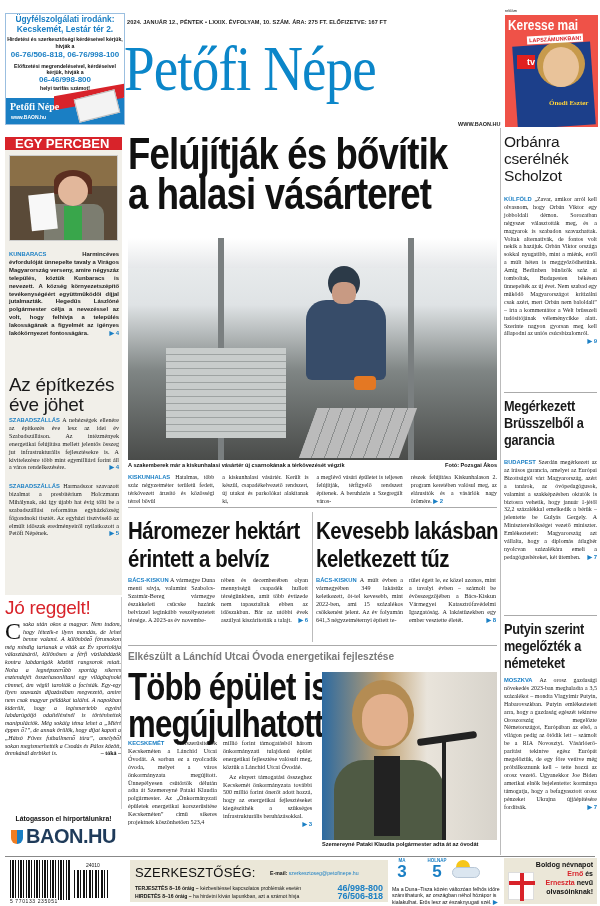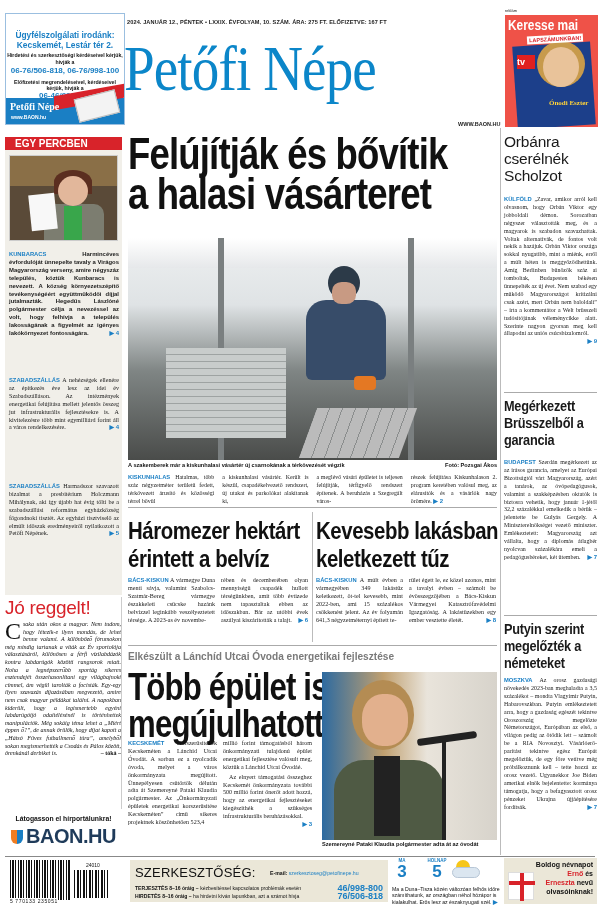--- a/index.html
+++ b/index.html
@@ -4,46 +4,46 @@
 <style>
   *{box-sizing:border-box;margin:0;padding:0}
   html,body{width:600px;height:906px;background:#fff;overflow:hidden}
   body{position:relative;font-family:"Liberation Sans",sans-serif;color:#111}
   .abs{position:absolute}
   .blue{color:#1a7fc4}
   .red{color:#d8232a}
 
   
   #promo{left:5px;top:13px;width:120px;height:112px;border:1px solid #9bbfe0;background:#fff;overflow:hidden}
-  #promo .t1{font-weight:bold;font-size:8.4px;line-height:9.5px;color:#1a7fc4;text-align:center;margin-top:17px}
+  #promo .t1{font-weight:bold;font-size:8.4px;line-height:9.5px;color:#1a7fc4;text-align:center;margin-top:1px}
   #promo .small{font-size:5.2px;line-height:6.6px;text-align:center;color:#111;font-weight:bold}
   #promo .ph{font-size:8px;line-height:8.6px;font-weight:bold;color:#1a7fc4;text-align:center}
   #promo .foot{position:absolute;left:0;right:0;bottom:0;height:26px;background:#1a7fc4}
   #promo .foot .nm{position:absolute;left:4px;top:3px;color:#fff;font-family:"Liberation Serif",serif;font-weight:bold;font-size:10px}
   #promo .foot .url{position:absolute;left:5px;top:16px;color:#fff;font-size:5px;font-weight:bold}
   #promo .foot .strip{position:absolute;right:0;top:-8px;width:70px;height:14px;background:#d8232a;transform:skewY(-10deg)}
   #promo .foot .paper{position:absolute;right:6px;top:-4px;width:42px;height:24px;background:#f3f3f3;border:1px solid #bbb;transform:rotate(-14deg)}
 
   
   #dateline{left:127px;top:19px;font-size:5.6px;font-weight:bold;letter-spacing:.1px;color:#222}
   #masthead-title{left:124px;top:33px;font-family:"Liberation Serif",serif;font-size:64px;line-height:72px;color:#0b86c9;letter-spacing:-1px;transform:scaleX(.86);transform-origin:left top;white-space:nowrap}
   #web{left:458px;top:121px;font-size:5.5px;font-weight:bold;color:#222}
 
   
   #tvpromo{left:505px;top:15px;width:93px;height:112px;background:#ef5248;overflow:hidden}
   #tvpromo .k{position:absolute;left:3px;top:3px;color:#fff;font-weight:bold;font-size:14.5px;line-height:15px;font-family:"Liberation Sans",sans-serif;transform:scaleX(.82);transform-origin:left top;white-space:nowrap}
   #tvpromo .l{position:absolute;left:22px;top:20px;background:#fff;color:#d8232a;font-weight:bold;font-size:5.5px;padding:1px 2px;transform:rotate(-3deg)}
   #tvpromo .mag{position:absolute;left:10px;top:29px;width:78px;height:83px;background:#1c3f8a;transform:rotate(-4deg)}
   #tvpromo .face{position:absolute;left:38px;top:32px;width:36px;height:40px;border-radius:50%;background:#e9c39a}
   #tvpromo .hair{position:absolute;left:32px;top:26px;width:48px;height:46px;border-radius:50%;background:#c79a4c}
-  #tvpromo .tv{position:absolute;left:12px;top:40px;width:18px;height:14px;background:#e0201f;color:#fff;font-size:9px;font-weight:bold;text-align:left;line-height:14px}
+  #tvpromo .tv{position:absolute;left:12px;top:40px;width:18px;height:14px;background:#e0201f;color:#fff;font-size:9px;font-weight:bold;text-align:right;line-height:14px}
   #tvpromo .nm{position:absolute;left:44px;top:85px;font-size:7px;font-weight:bold;color:#ffd33a;line-height:7.5px;font-family:"Liberation Serif",serif}
 
   
-  #egy-head{left:5px;top:137px;width:117px;height:13px;background:#d8232a;color:#fff;font-weight:bold;font-size:10px;line-height:13px;padding-left:10px}
+  #egy-head{left:5px;top:137px;width:117px;height:13px;background:#d8232a;color:#fff;font-weight:bold;font-size:13px;line-height:13px;padding-left:10px}
   #leftcol{left:5px;top:150px;width:117px;height:445px;background:#f1efe9}
   #egy-photo{left:9px;top:155px;width:109px;height:86px;background:#5a4a38;border:1px solid #ccc;overflow:hidden}
   #egy-photo .shelf{position:absolute;left:0;top:0;right:0;height:30px;background:#8a6f47}
   #egy-photo .wom{position:absolute;left:48px;top:20px;width:30px;height:30px;border-radius:50%;background:#e2b79b}
   #egy-photo .hair{position:absolute;left:44px;top:14px;width:38px;height:24px;border-radius:50% 50% 0 0;background:#5b2e20}
   #egy-photo .body{position:absolute;left:34px;top:48px;width:60px;height:40px;background:#7c7d70;border-radius:10px 10px 0 0}
   #egy-photo .green{position:absolute;left:54px;top:50px;width:18px;height:36px;background:#39a64b}
   #egy-photo .doc{position:absolute;left:20px;top:38px;width:26px;height:36px;background:#f8f8f8;transform:rotate(-6deg)}
   .lh1{font-family:"Liberation Sans",sans-serif;font-size:19px;line-height:20px;color:#1a1a1a;letter-spacing:-.3px}
   .body-txt{font-family:"Liberation Serif",serif;font-size:6.1px;line-height:7.9px;color:#1a1a1a;text-align:justify}
@@ -178,20 +178,21 @@
 
 <div class="abs" style="left:9px;top:246px;width:110px">
   <div class="body-sans" style="margin-top:5px">
     <span class="loc">KUNBARACS</span>
     <span>Harmincéves évfordulóját ünnepelte tavaly a Virágos Magyarország verseny, amire négyszáz település, köztük Kunbaracs is nevezett. A község környezetszépítő tevékenységéért együttműködői díjjal jutalmazták. Hegedűs Lászlóné polgármester célja a nevezéssel az volt, hogy felhívja a település lakosságának a figyelmét az igényes lakókörnyezet fontosságára.</span>
     <span class="pref">▶ 4</span>
   </div>
 </div>
 
 <div class="abs" style="left:9px;top:375px;width:110px">
+  <div class="lh1">Az építkezés éve jöhet</div>
   <div class="body-txt" style="margin-top:2px">
     <span class="loc">SZABADSZÁLLÁS</span>
     <span>A nehézségek ellenére az építkezés éve lesz az idei év Szabadszálláson. Az intézmények energetikai felújítása mellett jelentős összeg jut infrastrukturális fejlesztésekre is. A kivitelezésre több mint egymilliárd forint áll a város rendelkezésére.</span>
     <span class="pref">▶ 4</span>
   </div>
 </div>
 
 <div class="abs" style="left:9px;top:481px;width:110px">
   <div class="body-txt" style="margin-top:2px">
     <span class="loc">SZABADSZÁLLÁS</span>

